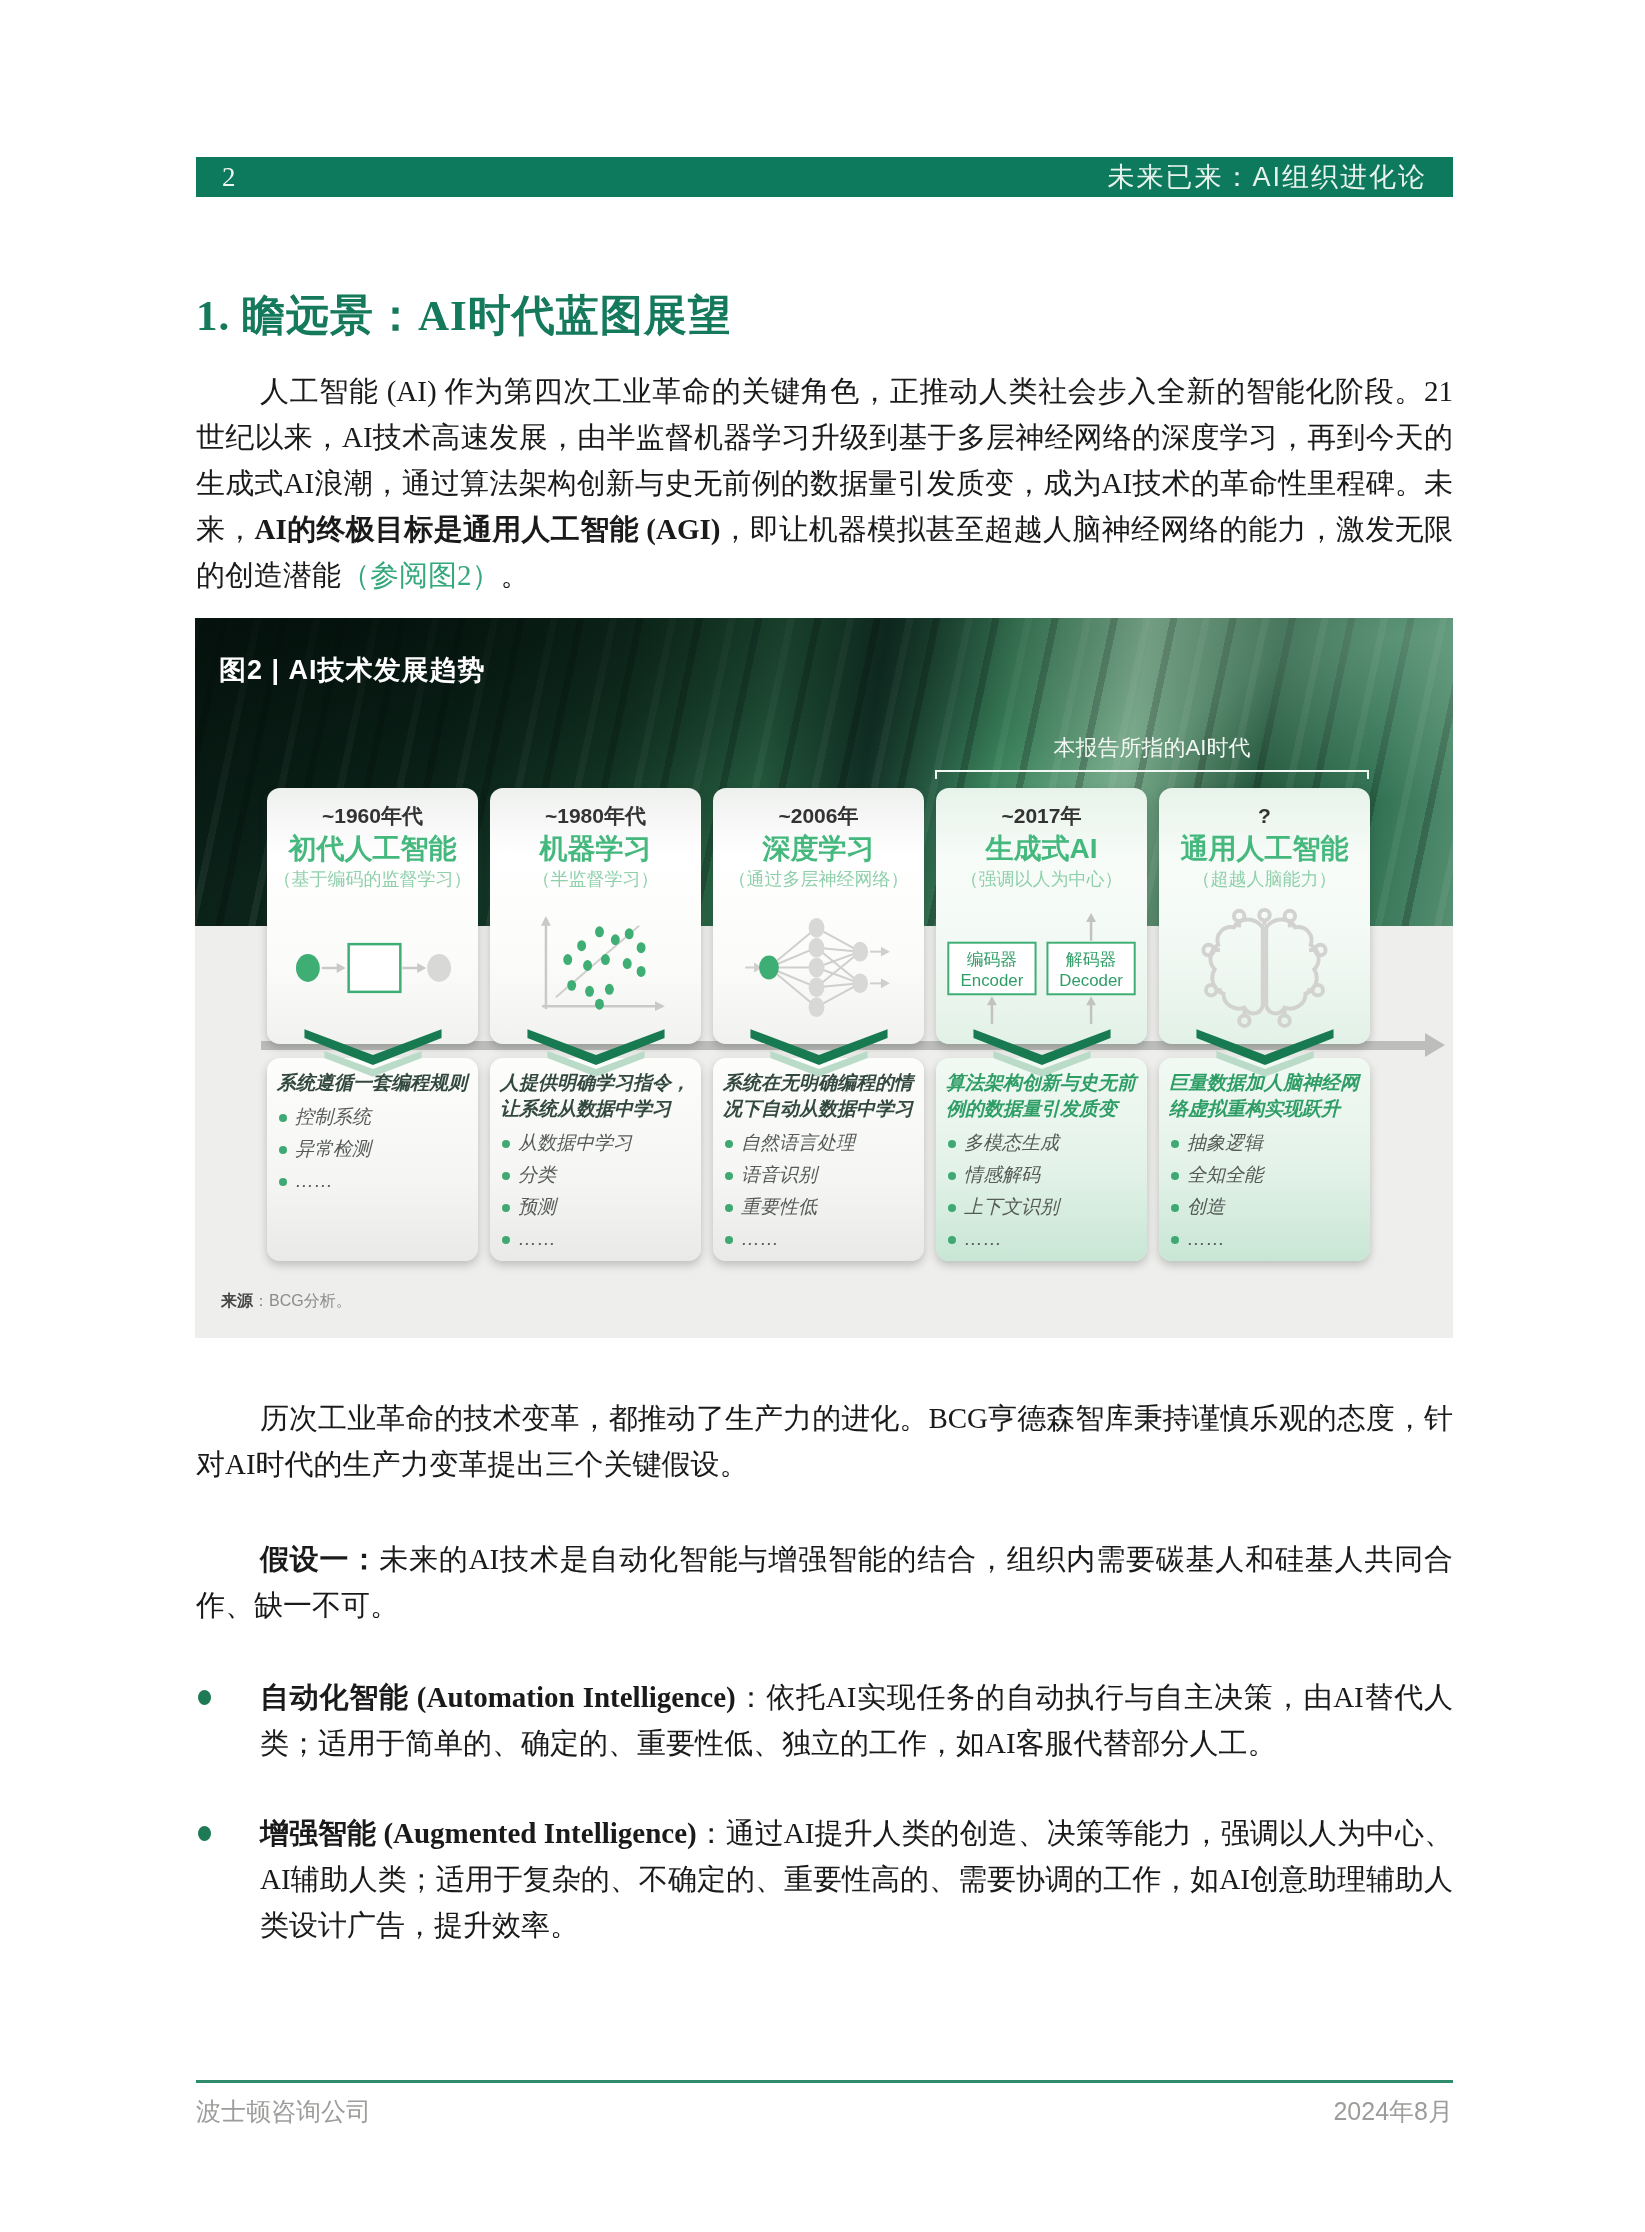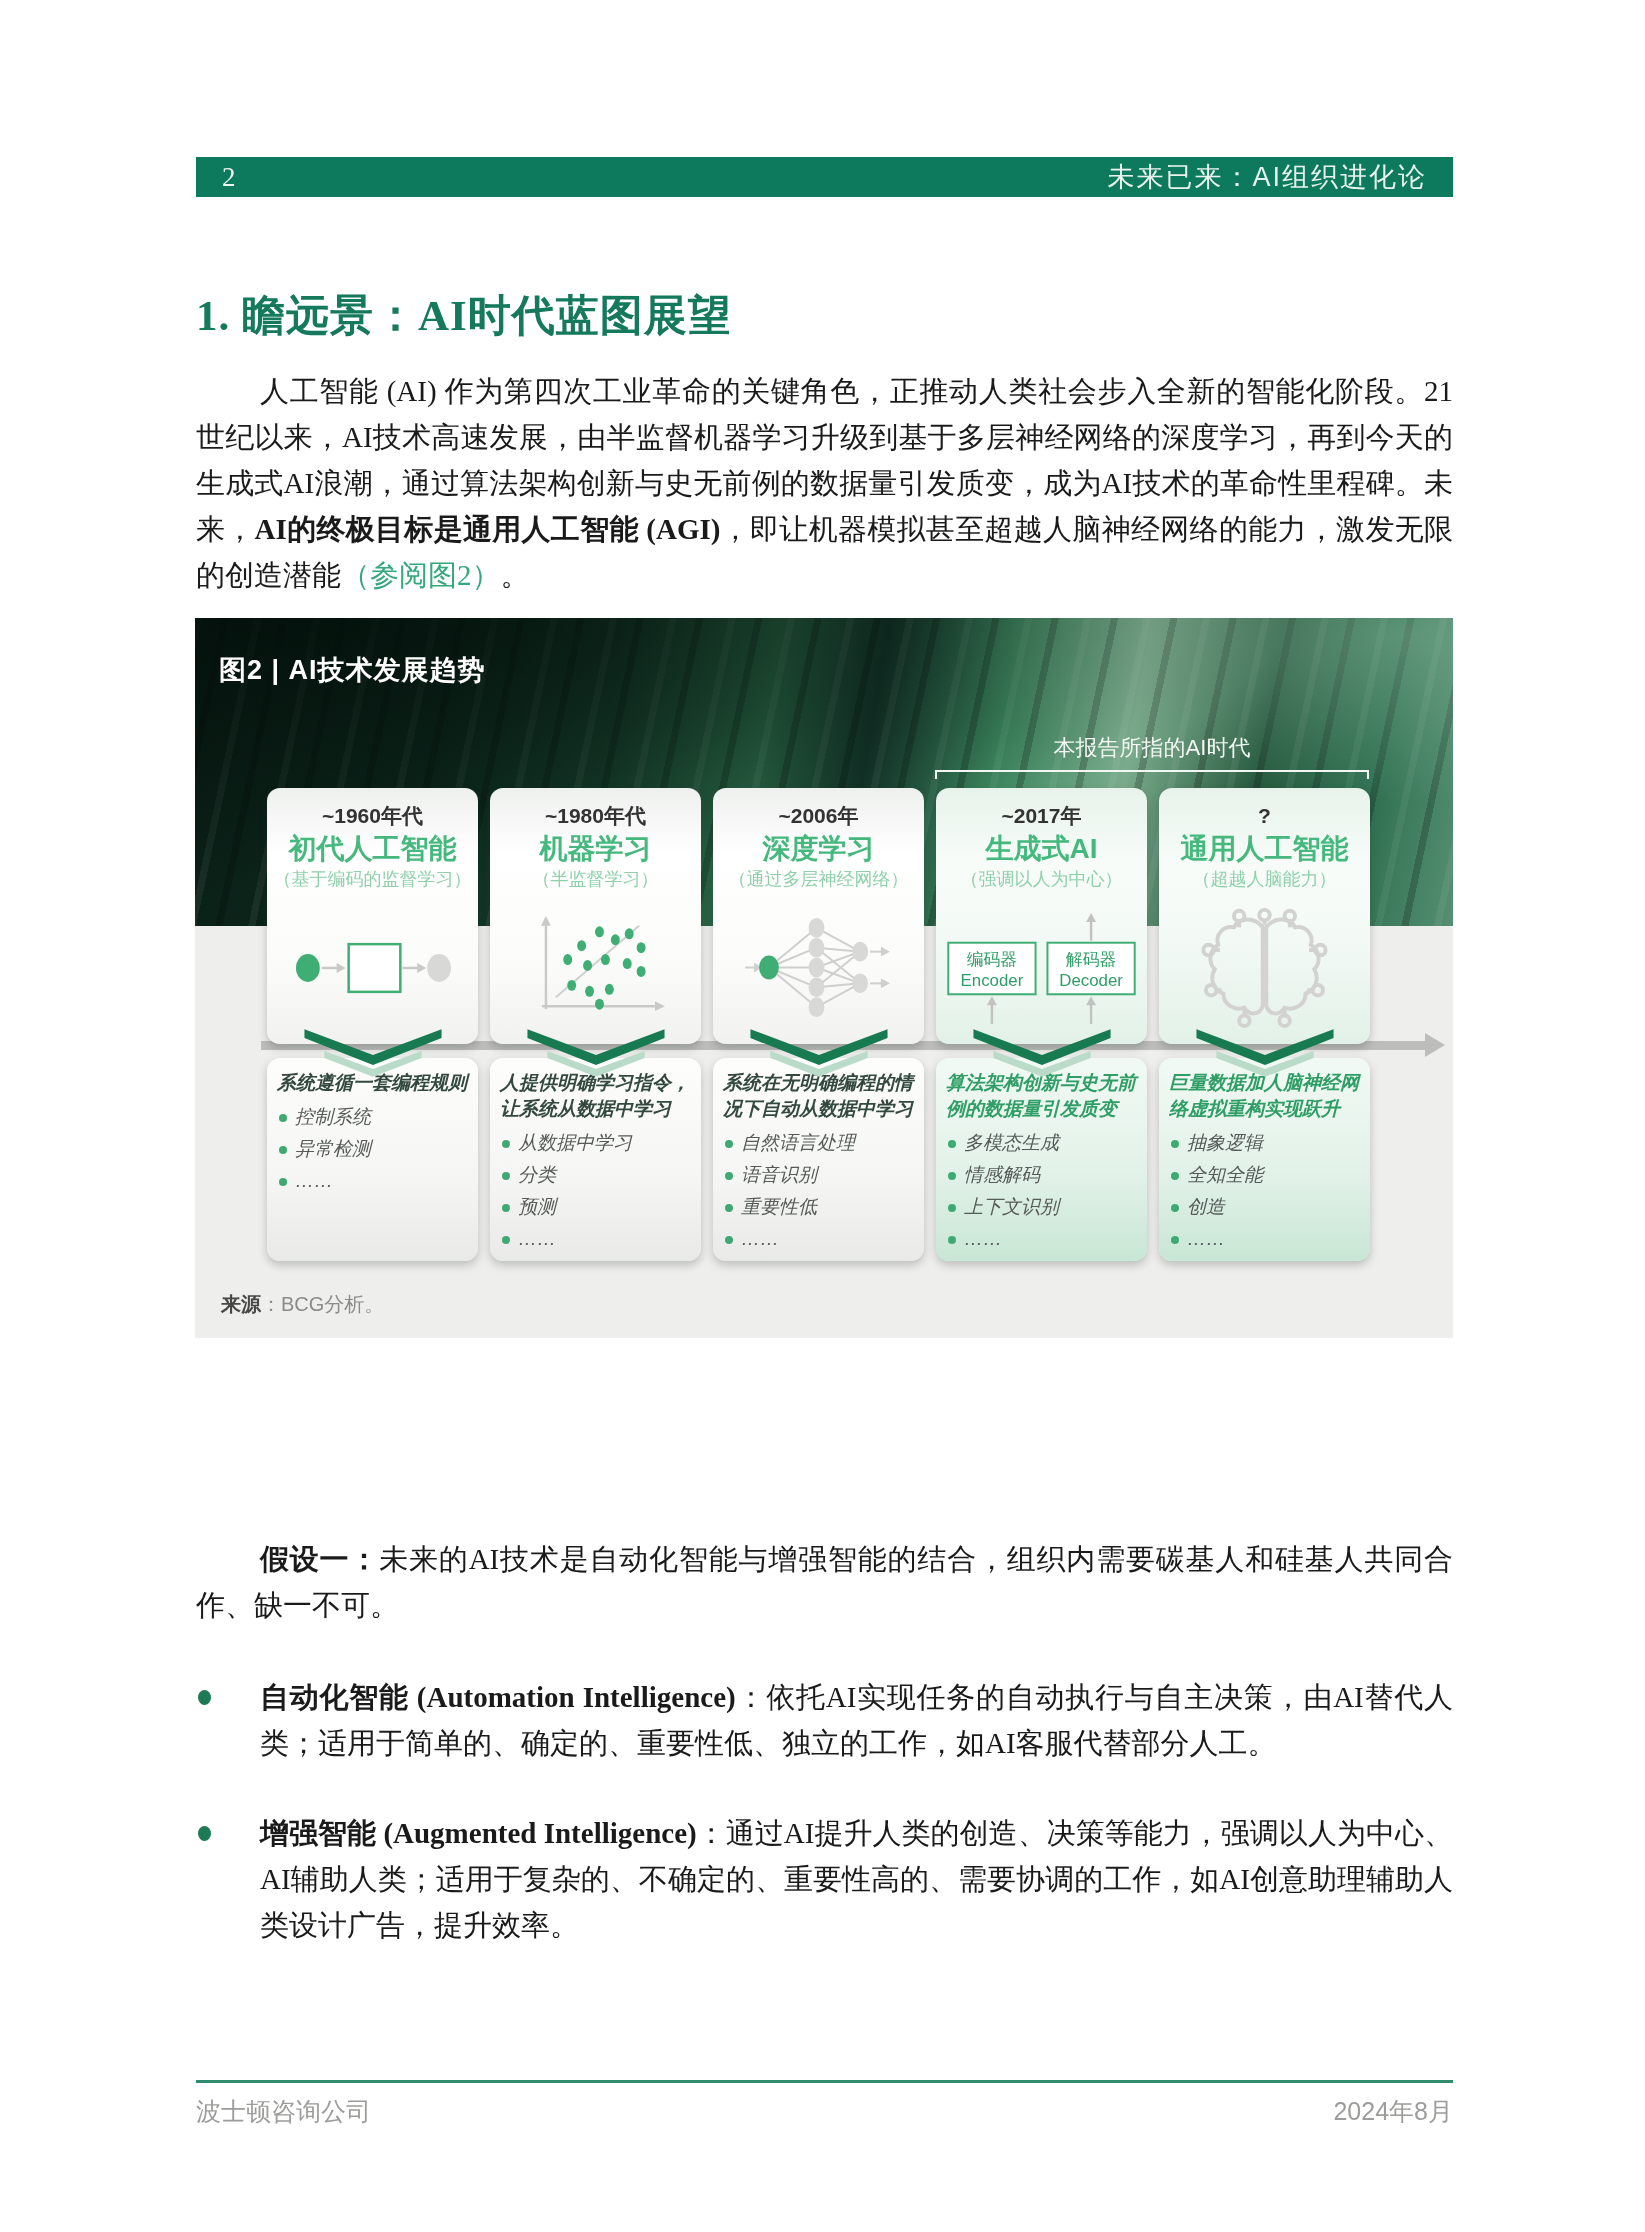--- a/index.html
+++ b/index.html
@@ -53,21 +53,21 @@
   .u-date{margin-top:14px;font-size:21px;font-weight:bold;color:#333;line-height:28px;}
   .u-title{font-size:28px;font-weight:bold;color:#45b87e;line-height:37px;}
   .u-sub{font-size:18px;color:#8fd0ab;line-height:24px;}
   .u-icon{flex:1;display:flex;align-items:center;justify-content:center;width:100%;}
   .chev{position:absolute;top:237px;left:50%;transform:translateX(-50%);width:149px;height:54px;z-index:5;}
   .l-head{font-size:19px;line-height:26px;font-weight:bold;color:#33493f;margin-bottom:5px;}
   .lower.mint .l-head{color:#2f9e66;}
   .l-list{margin:0;padding:0;list-style:none;}
   .l-list li{position:relative;padding-left:18px;font-size:19px;line-height:32px;color:#565b58;}
   .l-list li::before{content:'';position:absolute;left:2px;top:13px;width:8px;height:8px;border-radius:50%;background:#3fa974;}
-  .source{position:absolute;left:26px;top:673px;font-size:20px;color:#8b8b89;}
+  .source{position:absolute;left:26px;top:673px;font-size:16px;color:#8b8b89;}
   .src-b{font-weight:bold;color:#474745;}
   
   .f-rule{position:absolute;left:196px;top:2080px;width:1257px;height:3px;background:#2e8c6d;}
   .f-left,.f-right{position:absolute;top:2095px;font-family:"Liberation Sans","DejaVu Sans",sans-serif;
                    font-size:25px;color:#9c9c9a;}
   .f-left{left:196px;}
   .f-right{right:193px;}
 </style>
 </head>
 <body>
@@ -320,20 +320,21 @@
             <li>……</li>
           </ul>
         </div>
       </div>
 
     </div>
 
     <div class="source"><span class="src-b">来源</span><span>：BCG分析。</span></div>
   </figure>
 
+  <p class="para" style="top:1395px;"><span>历次工业革命的技术变革，都推动了生产力的进化。BCG亨德森智库秉持谨慎乐观的态度，针对AI时代的生产力变革提出三个关键假设。</span></p>
 
   <p class="para" style="top:1536px;"><span class="bold">假设一：</span><span>未来的AI技术是自动化智能与增强智能的结合，组织内需要碳基人和硅基人共同合作、缺一不可。</span></p>
 
   <ul class="bullets">
     <li><span class="b-dot"></span><span class="b-bold">自动化智能 (Automation Intelligence)</span><span>：依托AI实现任务的自动执行与自主决策，由AI替代人类；适用于简单的、确定的、重要性低、独立的工作，如AI客服代替部分人工。</span></li>
     <li><span class="b-dot"></span><span class="b-bold">增强智能 (Augmented Intelligence)</span><span>：通过AI提升人类的创造、决策等能力，强调以人为中心、AI辅助人类；适用于复杂的、不确定的、重要性高的、需要协调的工作，如AI创意助理辅助人类设计广告，提升效率。</span></li>
   </ul>
 
   <div class="f-rule"></div>
   <span class="f-left">波士顿咨询公司</span>

